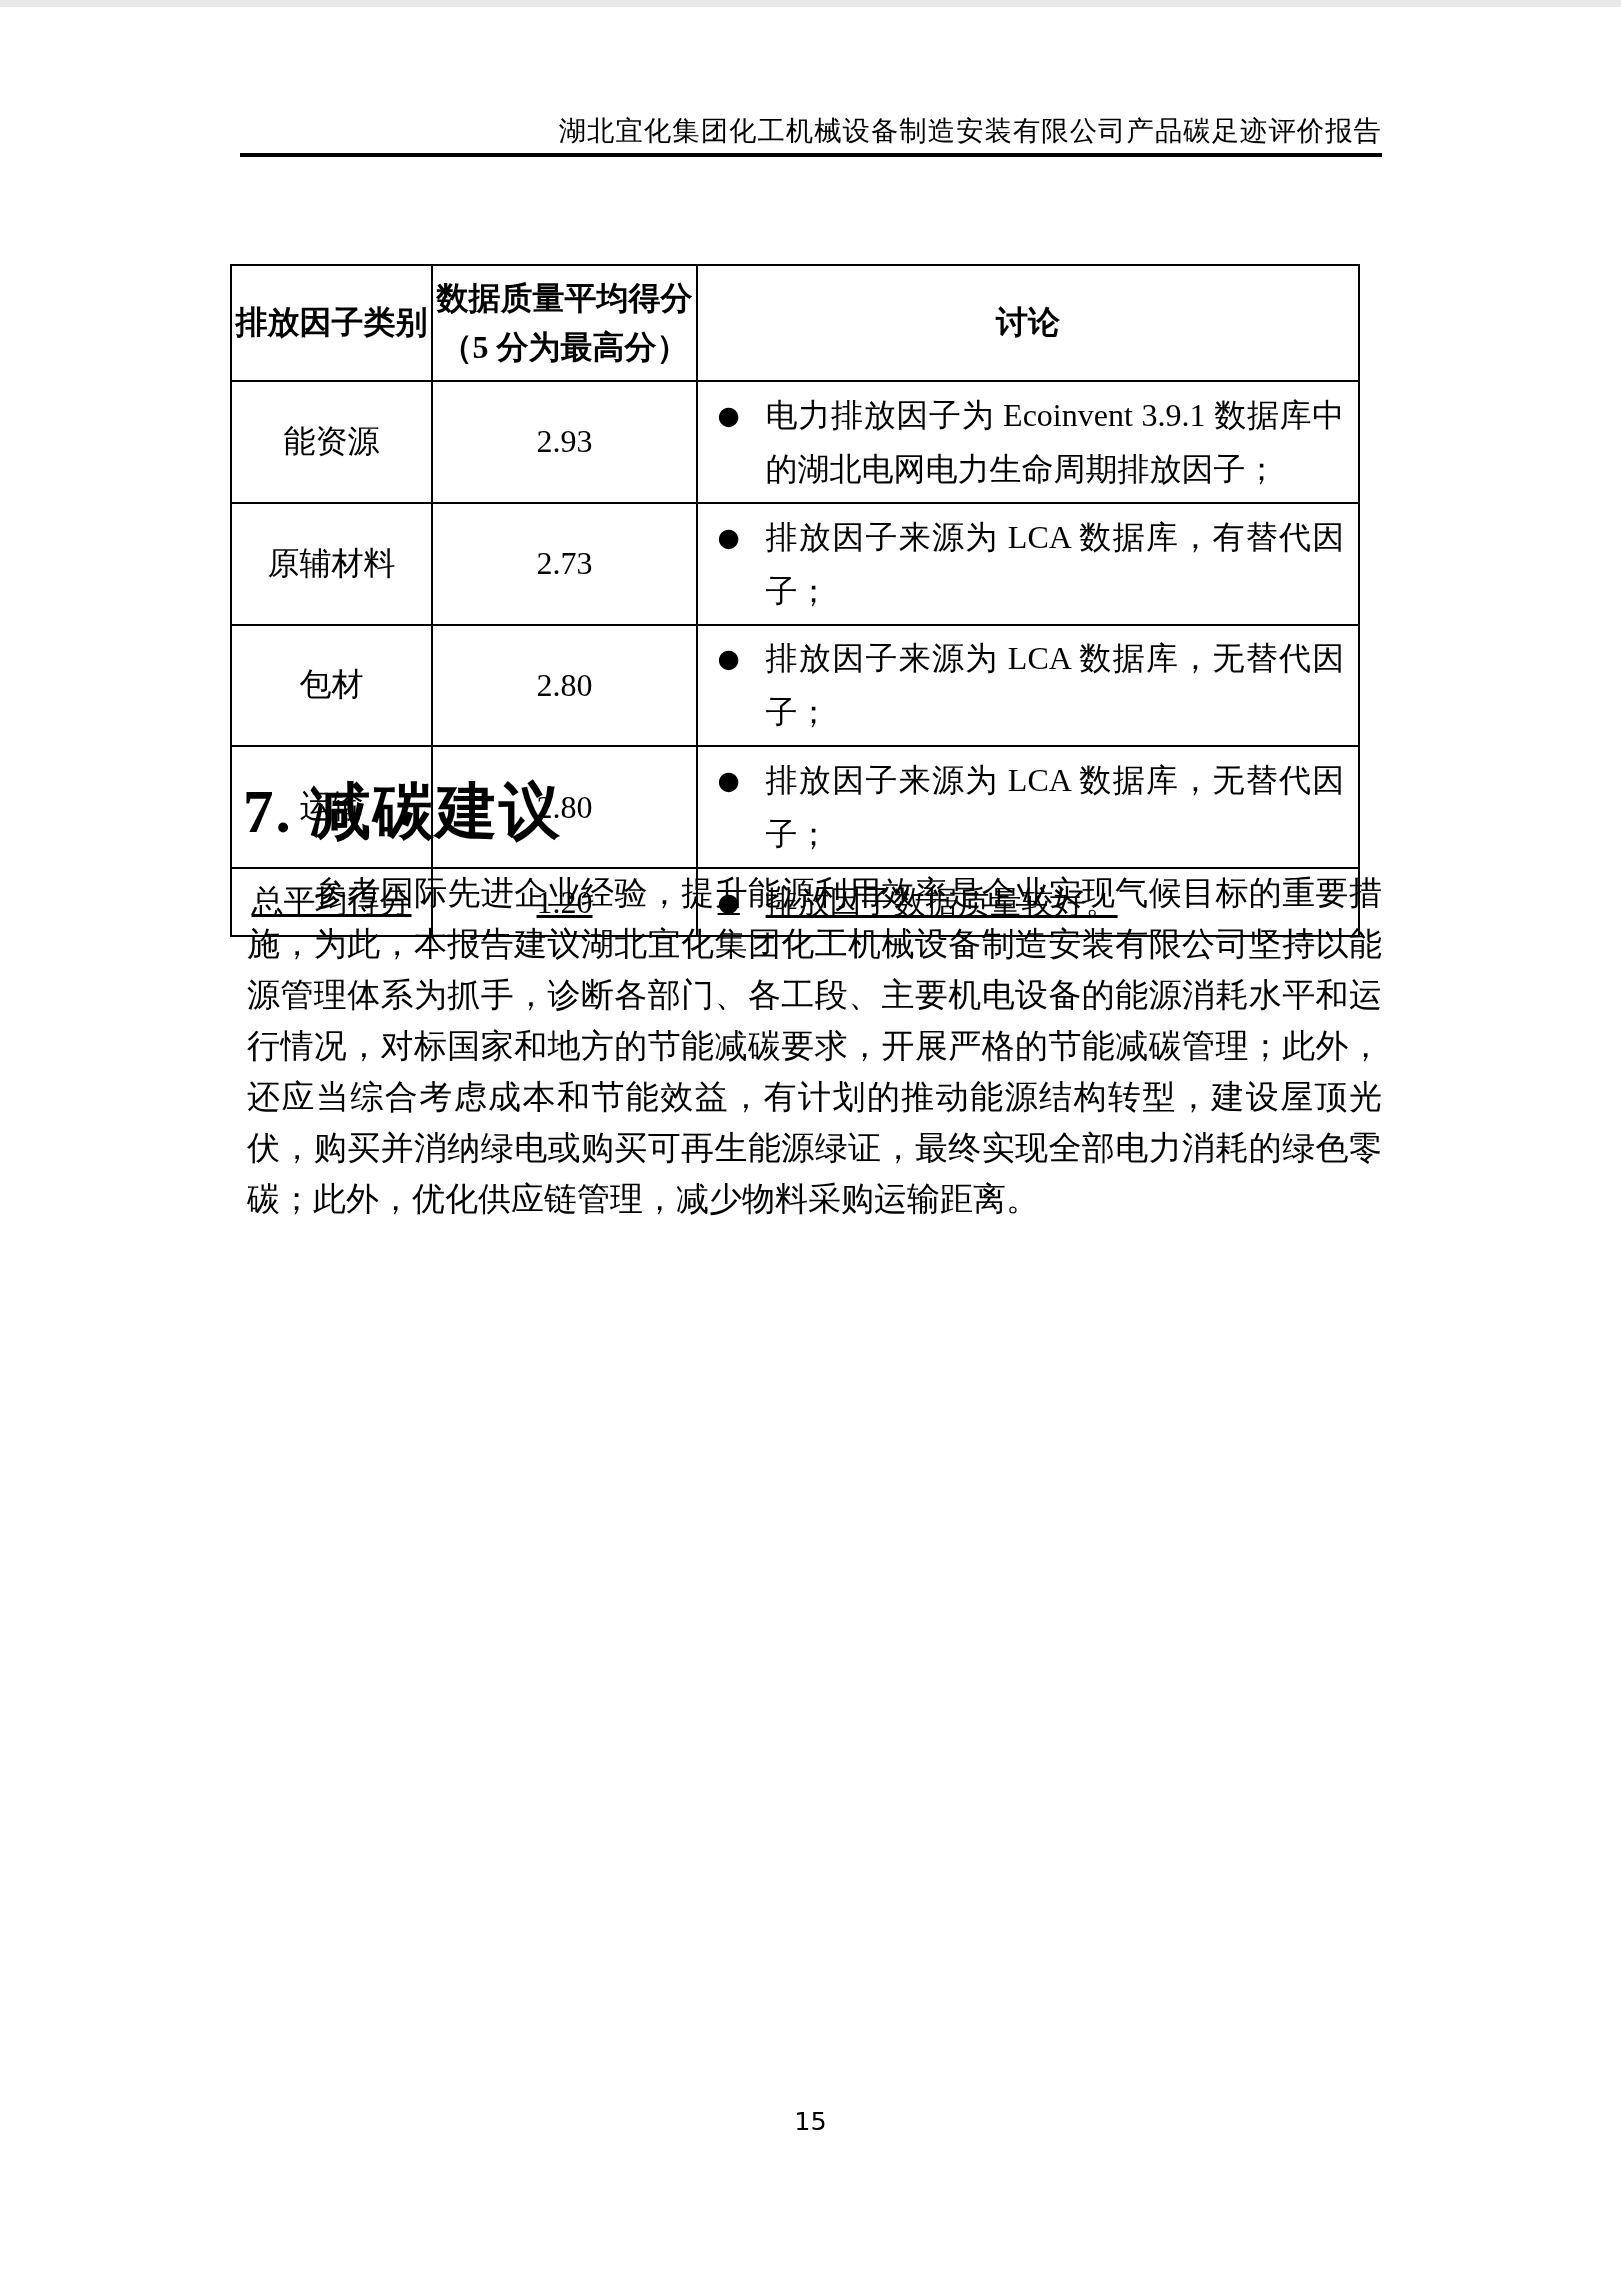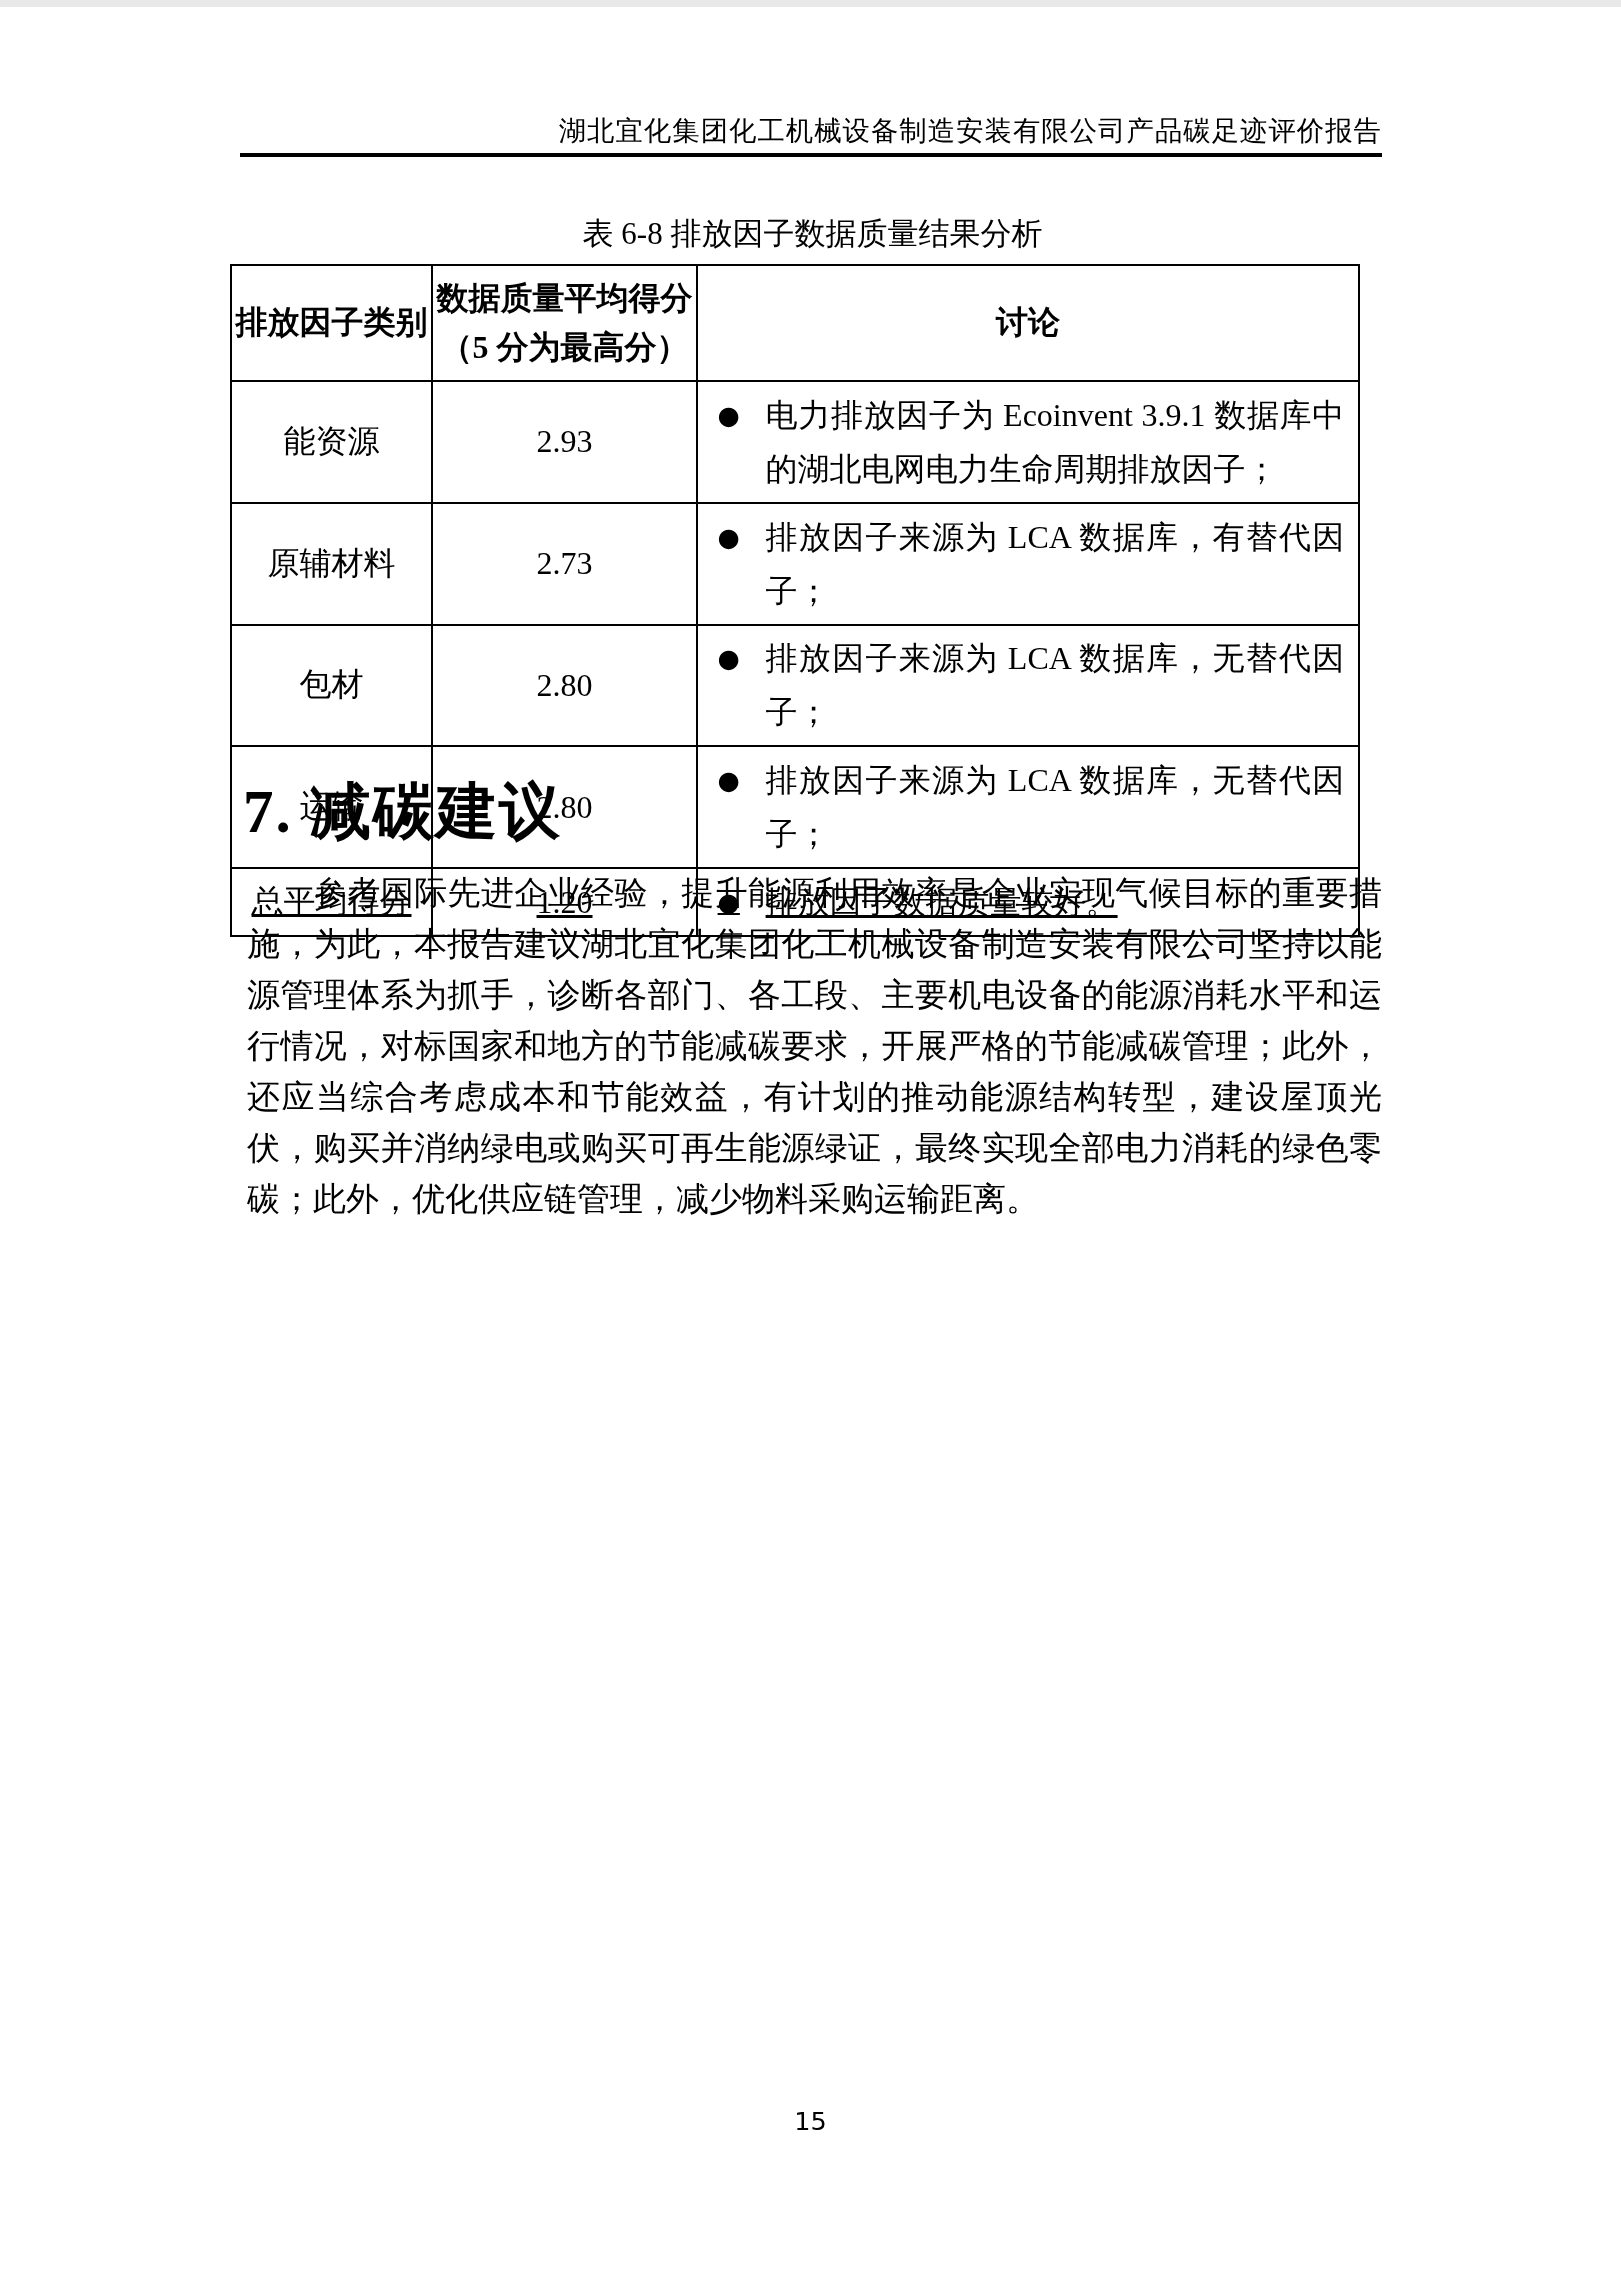--- a/index.html
+++ b/index.html
@@ -107,21 +107,20 @@
   }
 </style>
 </head>
 <body>
 
 <div class="page">
 
   <div class="doc-header-text">湖北宜化集团化工机械设备制造安装有限公司产品碳足迹评价报告</div>
   <div class="doc-header-rule"></div>
 
-  <div class="caption">表 6-8  排放因子数据质量结果分析</div>
 
   <table class="dq">
     <colgroup>
         <col class="c1">
         <col class="c2">
         <col class="c3">
       </colgroup>
     <tbody>
         <tr class="hdr">
       <th class="tc">排放因子类别</th>

